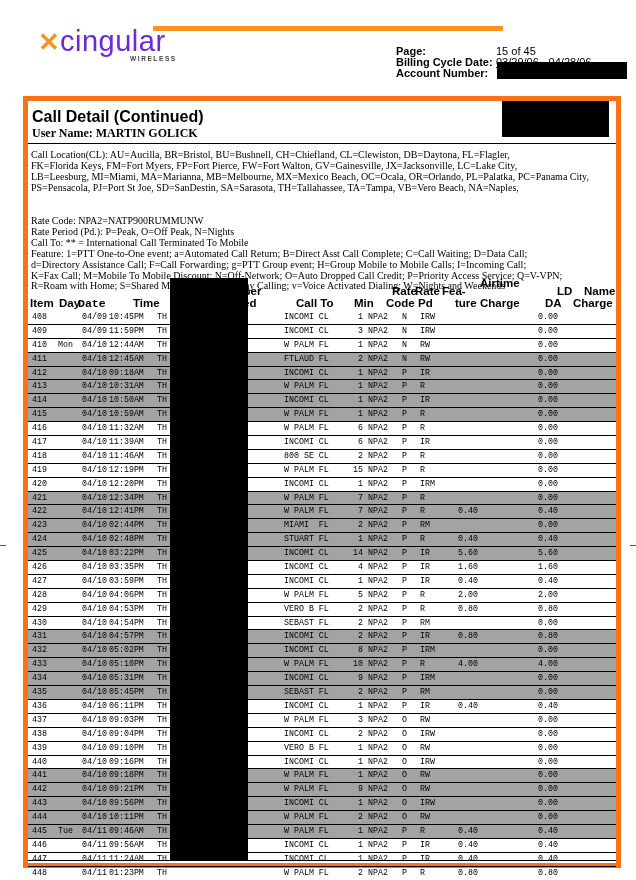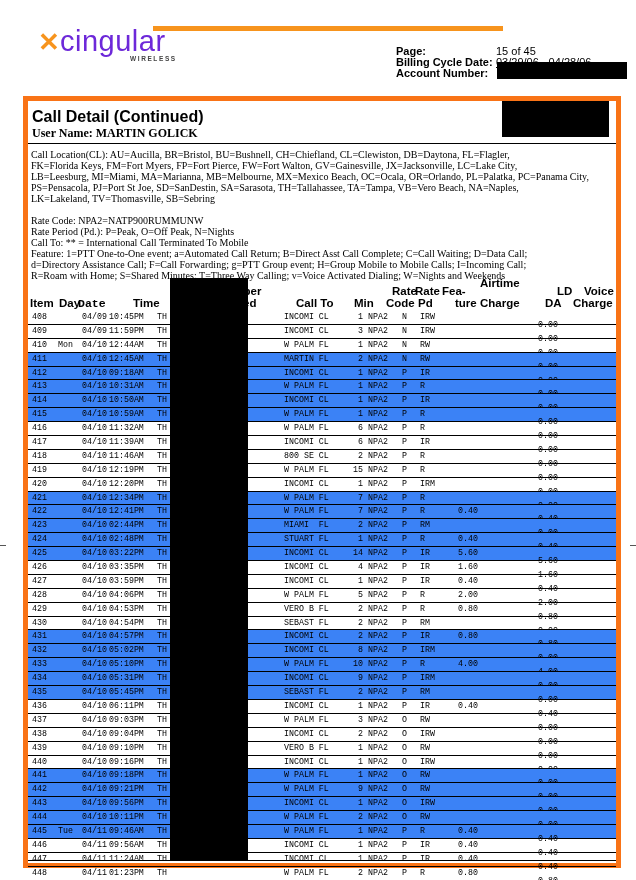--- a/index.html
+++ b/index.html
@@ -20,25 +20,25 @@
   .title { position:absolute; left:4px; top:7px; font-family:"Liberation Sans", sans-serif; font-weight:bold; font-size:16px; }
   .username { position:absolute; left:4px; top:25px; font-family:"Liberation Serif", serif; font-weight:bold; font-size:12px; }
   .legend { position:absolute; left:3px; top:48px; width:580px; font-size:10px; line-height:11.1px; }
   .legend p { margin:0; }
   .ratecodes { position:absolute; left:3px; top:115px; width:580px; font-size:10px; line-height:10.9px; }
   .ratecodes p { margin:0; }
   .thead { position:absolute; left:0; top:185px; width:588px; height:23px; font-family:"Liberation Sans", sans-serif; font-weight:bold; font-size:11.5px; line-height:11px; }
   .th { position:absolute; bottom:0; }
   .rows { position:absolute; left:0; top:210px; width:588px; }
   .row { position:relative; height:12.9px; border-bottom:1px solid #000; font-family:"Liberation Mono", monospace; font-size:8.3px; line-height:12.9px; }
-  .row.shade { background:#3b82f6; }
+  .row.shade { background:#a3a3a3; }
   .row span { position:absolute; top:0; white-space:pre; }
   .c-item { left:4px; } .c-day { left:30px; } .c-date { left:54px; } .c-time { left:81px; } .c-cl { left:129px; }
   .c-callto { left:256px; } .c-min { left:322px; width:13px; text-align:right; } .c-code { left:340px; } .c-pd { left:374px; }
-  .c-feat { left:392px; } .c-air { left:430px; } .c-total { left:510px;margin-top:8px; }
+  .c-feat { left:392px; } .c-air { left:430px; } .c-total { left:510px; }
   .bottom-line { position:absolute; left:0; bottom:0; width:588px; height:2px; border-top:1px solid #000; }
   .num-redact { position:absolute; left:170px; top:278px; width:78px; height:582px; background:#000; }
   .tick { position:absolute; top:545px; height:1px; width:6px; background:#555; }
 </style>
 </head>
 <body>
 
 <div class="logo">
   <span class="logo-x">✕</span>
   <span class="logo-word">cingular</span>
@@ -66,29 +66,29 @@
     <div class="title">Call Detail (Continued)</div>
     <div class="username">User Name: MARTIN GOLICK</div>
     <div class="redact" style="left:474px;top:0px;width:107px;height:36px;"></div>
   </div>
 
   <div class="legend">
     <p>Call Location(CL):  AU=Aucilla, BR=Bristol, BU=Bushnell, CH=Chiefland, CL=Clewiston, DB=Daytona, FL=Flagler,</p>
     <p>FK=Florida Keys, FM=Fort Myers, FP=Fort Pierce, FW=Fort Walton, GV=Gainesville, JX=Jacksonville, LC=Lake City,</p>
     <p>LB=Leesburg, MI=Miami, MA=Marianna, MB=Melbourne, MX=Mexico Beach, OC=Ocala, OR=Orlando, PL=Palatka, PC=Panama City,</p>
     <p>PS=Pensacola, PJ=Port St Joe, SD=SanDestin, SA=Sarasota, TH=Tallahassee, TA=Tampa, VB=Vero Beach, NA=Naples,</p>
-    <p>LK=Lakeland, TV=Thomasville, SB=Sebring</p>
   </div>
 
   <div class="ratecodes">
     <p>Rate Code: NPA2=NATP900RUMMUNW</p>
     <p>Rate Period (Pd.): P=Peak, O=Off Peak, N=Nights</p>
     <p>Call To: ** = International Call Terminated To Mobile</p>
     <p>Feature:  1=PTT One-to-One event; a=Automated Call Return; B=Direct Asst Call Complete; C=Call Waiting; D=Data Call;</p>
     <p>d=Directory Assistance Call; F=Call Forwarding; g=PTT Group event; H=Group Mobile to Mobile Calls; I=Incoming Call;</p>
+    <p>K=Fax Call; M=Mobile To Mobile Discount; N=Off-Network; O=Auto Dropped Call Credit; P=Priority Access Service; Q=V-VPN;</p>
     <p>R=Roam with Home; S=Shared Minutes; T=Three Way Calling; v=Voice Activated Dialing; W=Nights and Weekends</p>
   </div>
 
   <div class="thead">
     <span class="th" style="left:2px;">Item</span>
     <span class="th" style="left:31px;">Day</span>
     <span class="th" style="left:50px;font-family:Liberation Mono, monospace;">Date</span>
     <span class="th" style="left:105px;margin-top:36px;">Time</span>
     <span class="th" style="left:152px;">CL</span>
     <span class="th" style="left:190px;bottom:12px;">Number</span>
@@ -98,21 +98,21 @@
     <span class="th" style="left:364px;bottom:12px;">Rate</span>
     <span class="th" style="left:358px;">Code</span>
     <span class="th" style="left:387px;bottom:12px;">Rate</span>
     <span class="th" style="left:390px;">Pd</span>
     <span class="th" style="left:414px;bottom:12px;">Fea-</span>
     <span class="th" style="left:427px;">ture</span>
     <span class="th" style="left:452px;bottom:20px;">Airtime</span>
     <span class="th" style="left:452px;">Charge</span>
     <span class="th" style="left:517px;bottom:12px;padding-left:12px;">LD</span>
     <span class="th" style="left:517px;">DA</span>
-    <span class="th" style="left:556px;bottom:12px;">Voice</span>
+    <span class="th" style="left:556px;bottom:12px;">Name</span>
     <span class="th" style="left:545px;">Charge</span>
   </div>
 
   <div class="rows" id="rows">
       <div class="row">
         <span class="c-item">408</span>
         <span class="c-day"></span>
         <span class="c-date">04/09</span>
         <span class="c-time">10:45PM</span>
         <span class="c-cl">TH</span>
@@ -151,21 +151,21 @@
         <span class="c-feat">RW</span>
         <span class="c-air"></span>
         <span class="c-total">0.00</span>
       </div>
       <div class="row shade">
         <span class="c-item">411</span>
         <span class="c-day"></span>
         <span class="c-date">04/10</span>
         <span class="c-time">12:45AM</span>
         <span class="c-cl">TH</span>
-        <span class="c-callto">MARTIN FL</span>
+        <span class="c-callto">FTLAUD FL</span>
         <span class="c-min">2</span>
         <span class="c-code">NPA2</span>
         <span class="c-pd">N</span>
         <span class="c-feat">RW</span>
         <span class="c-air"></span>
         <span class="c-total">0.00</span>
       </div>
       <div class="row shade">
         <span class="c-item">412</span>
         <span class="c-day"></span>

